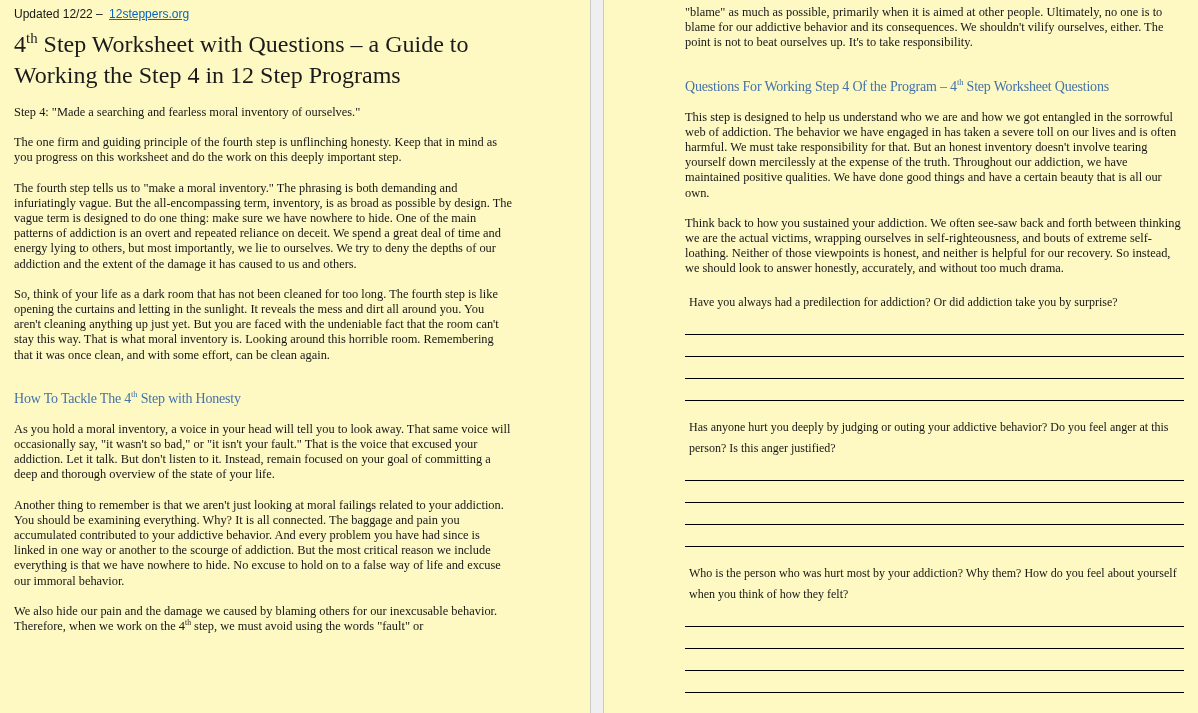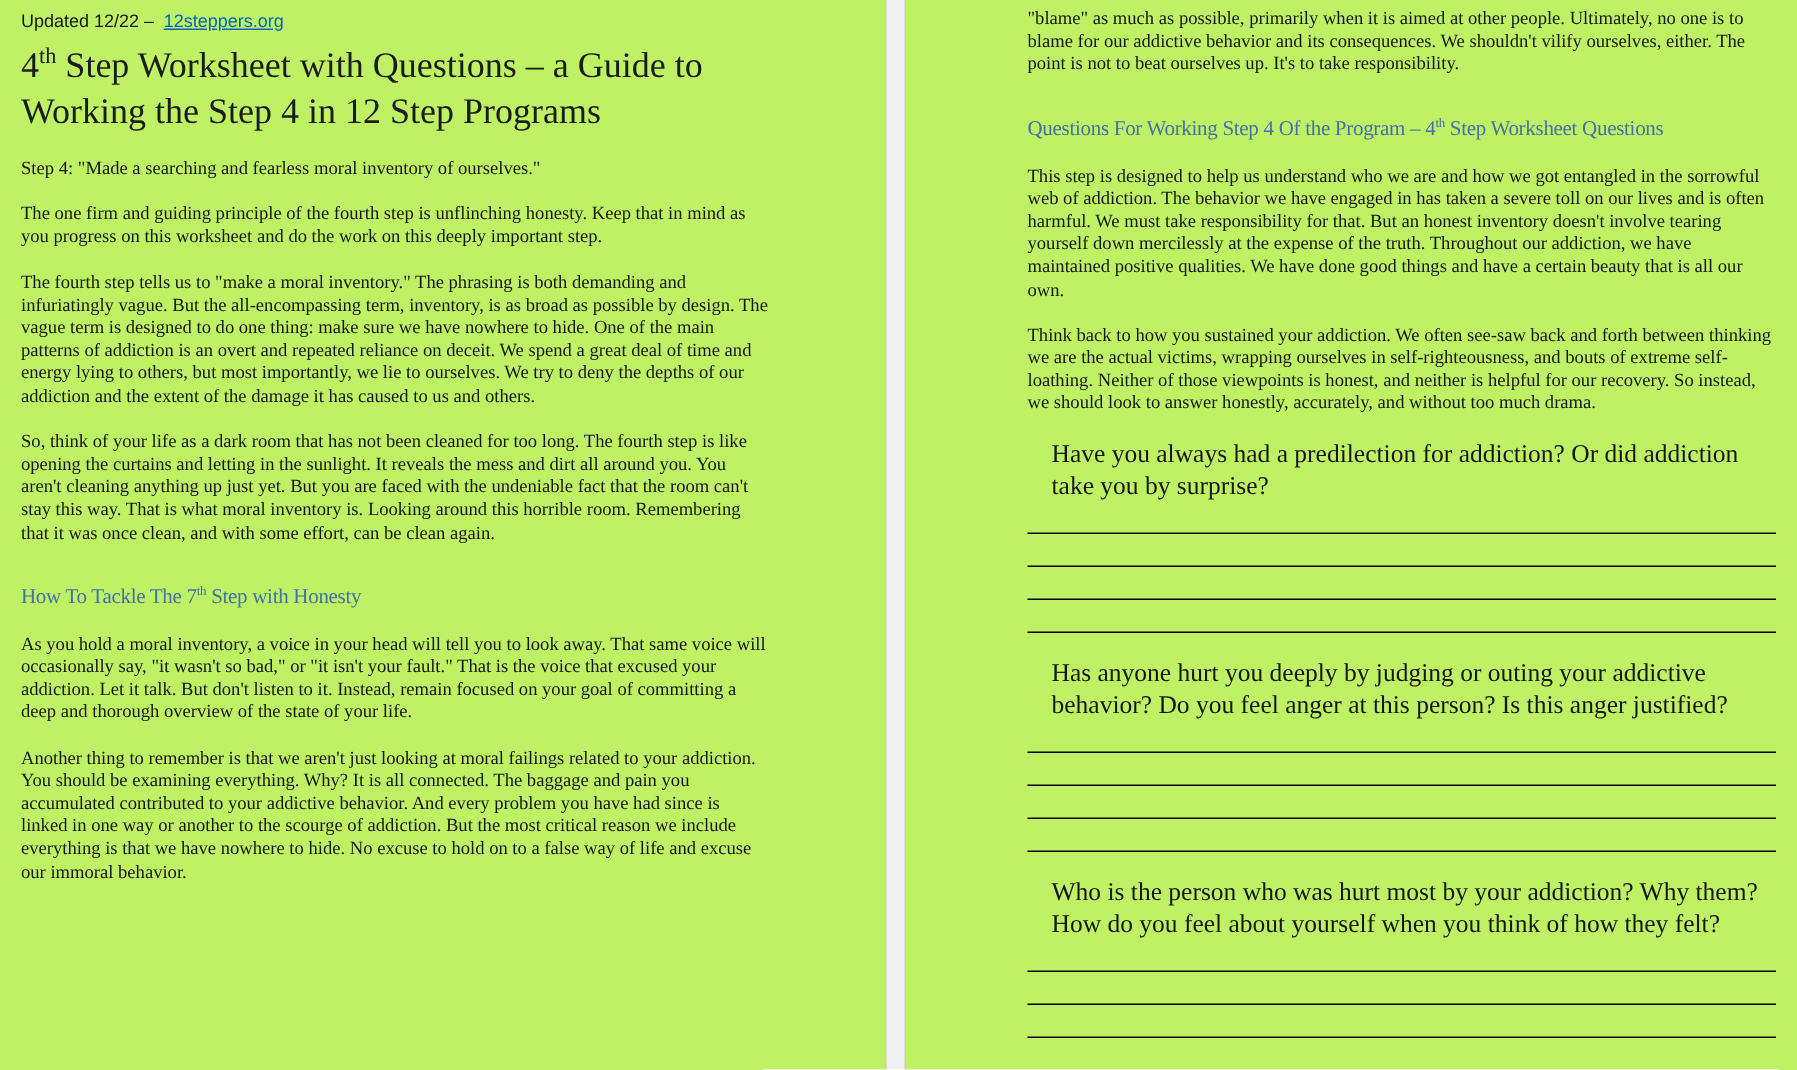--- a/index.html
+++ b/index.html
@@ -5,21 +5,21 @@
   html, body { margin: 0; padding: 0; }
   body {
     width: 1198px; height: 713px; overflow: hidden;
     background: #ffffff;
     font-family: "Liberation Serif", serif;
   }
   .viewport {
     display: flex; width: 1198px; height: 713px; overflow: hidden;
   }
   .page {
-    background: #bef264; box-sizing: border-box; overflow: hidden;
+    background: #fef9c3; box-sizing: border-box; overflow: hidden;
   }
   .page.left  { flex: 0 0 590px; padding: 6px 78px 0 14px; }
   .page-gap {
     flex: 0 0 12px; background: #efefef;
     border-left: 1px solid #c9c9c9; border-right: 1px solid #c9c9c9;
   }
   .page.right { flex: 1 1 auto; padding: 5px 14px 0 81px; }
 
   .meta-line {
     font-family: "Liberation Sans", sans-serif;
@@ -39,22 +39,22 @@
     letter-spacing: -0.2px; white-space: nowrap;
     color: #4472a8; margin: 26px 0 13px 0;
   }
   p.body {
     font-size: 12.4px; line-height: 15.2px; color: #161616;
     margin: 0 0 15px 0;
   }
   sup { font-size: 0.62em; line-height: 0; vertical-align: super; }
 
   p.question {
-    font-size: 17px; line-height: 21px; color: #161616;
-    margin: 15px 0 0 16px;
+    font-size: 12px; line-height: 21px; color: #161616;
+    margin: 15px 0 0 4px;
   }
   .answers { margin: 0 0 16px 0; }
   .answer-line { height: 21px; border-bottom: 1.4px solid #000000; }
 </style>
 </head>
 <body>
 
 <div class="viewport">
 
   <section class="page left">
@@ -63,24 +63,25 @@
       <a>12steppers.org</a>
     </div>
 
     <h1 class="doc-title"><span>4</span><sup>th</sup><span> Step Worksheet with Questions – a Guide to Working the Step 4 in 12 Step Programs</span></h1>
 
     <p class="body">Step 4: "Made a searching and fearless moral inventory of ourselves."</p>
     <p class="body">The one firm and guiding principle of the fourth step is unflinching honesty. Keep that in mind as you progress on this worksheet and do the work on this deeply important step.</p>
     <p class="body">The fourth step tells us to "make a moral inventory." The phrasing is both demanding and infuriatingly vague. But the all-encompassing term, inventory, is as broad as possible by design. The vague term is designed to do one thing: make sure we have nowhere to hide. One of the main patterns of addiction is an overt and repeated reliance on deceit. We spend a great deal of time and energy lying to others, but most importantly, we lie to ourselves. We try to deny the depths of our addiction and the extent of the damage it has caused to us and others.</p>
     <p class="body">So, think of your life as a dark room that has not been cleaned for too long. The fourth step is like opening the curtains and letting in the sunlight. It reveals the mess and dirt all around you. You aren't cleaning anything up just yet. But you are faced with the undeniable fact that the room can't stay this way. That is what moral inventory is. Looking around this horrible room. Remembering that it was once clean, and with some effort, can be clean again.</p>
 
-    <h2 class="section-heading"><span>How To Tackle The 7</span><sup>th</sup><span> Step with Honesty</span></h2>
+    <h2 class="section-heading"><span>How To Tackle The 4</span><sup>th</sup><span> Step with Honesty</span></h2>
 
     <p class="body">As you hold a moral inventory, a voice in your head will tell you to look away. That same voice will occasionally say, "it wasn't so bad," or "it isn't your fault." That is the voice that excused your addiction. Let it talk. But don't listen to it. Instead, remain focused on your goal of committing a deep and thorough overview of the state of your life.</p>
     <p class="body">Another thing to remember is that we aren't just looking at moral failings related to your addiction. You should be examining everything. Why? It is all connected. The baggage and pain you accumulated contributed to your addictive behavior. And every problem you have had since is linked in one way or another to the scourge of addiction. But the most critical reason we include everything is that we have nowhere to hide. No excuse to hold on to a false way of life and excuse our immoral behavior.</p>
+    <p class="body"><span>We also hide our pain and the damage we caused by blaming others for our inexcusable behavior. Therefore, when we work on the 4</span><sup>th</sup><span> step, we must avoid using the words "fault" or</span></p>
   </section>
 
   <div class="page-gap"></div>
 
   <section class="page right">
     <p class="body">"blame" as much as possible, primarily when it is aimed at other people. Ultimately, no one is to blame for our addictive behavior and its consequences. We shouldn't vilify ourselves, either. The point is not to beat ourselves up. It's to take responsibility.</p>
 
     <h2 class="section-heading"><span>Questions For Working Step 4 Of the Program – 4</span><sup>th</sup><span> Step Worksheet Questions</span></h2>
 
     <p class="body">This step is designed to help us understand who we are and how we got entangled in the sorrowful web of addiction. The behavior we have engaged in has taken a severe toll on our lives and is often harmful. We must take responsibility for that. But an honest inventory doesn't involve tearing yourself down mercilessly at the expense of the truth. Throughout our addiction, we have maintained positive qualities. We have done good things and have a certain beauty that is all our own.</p>

